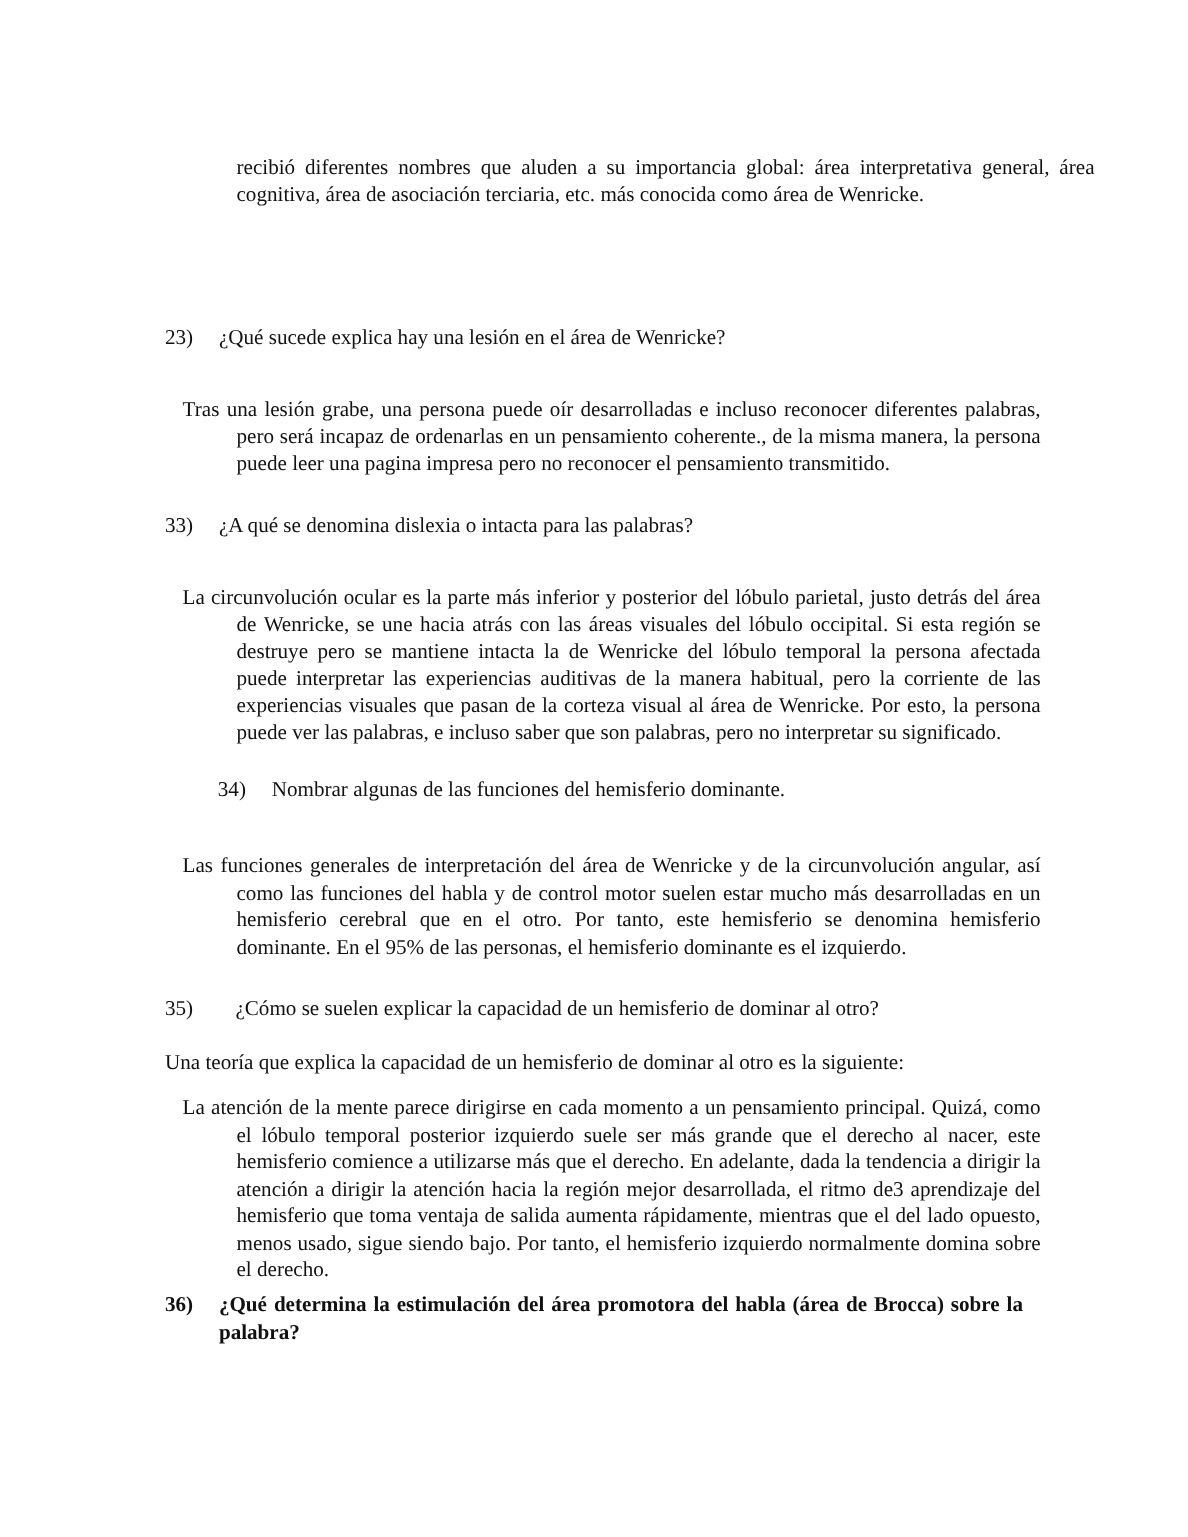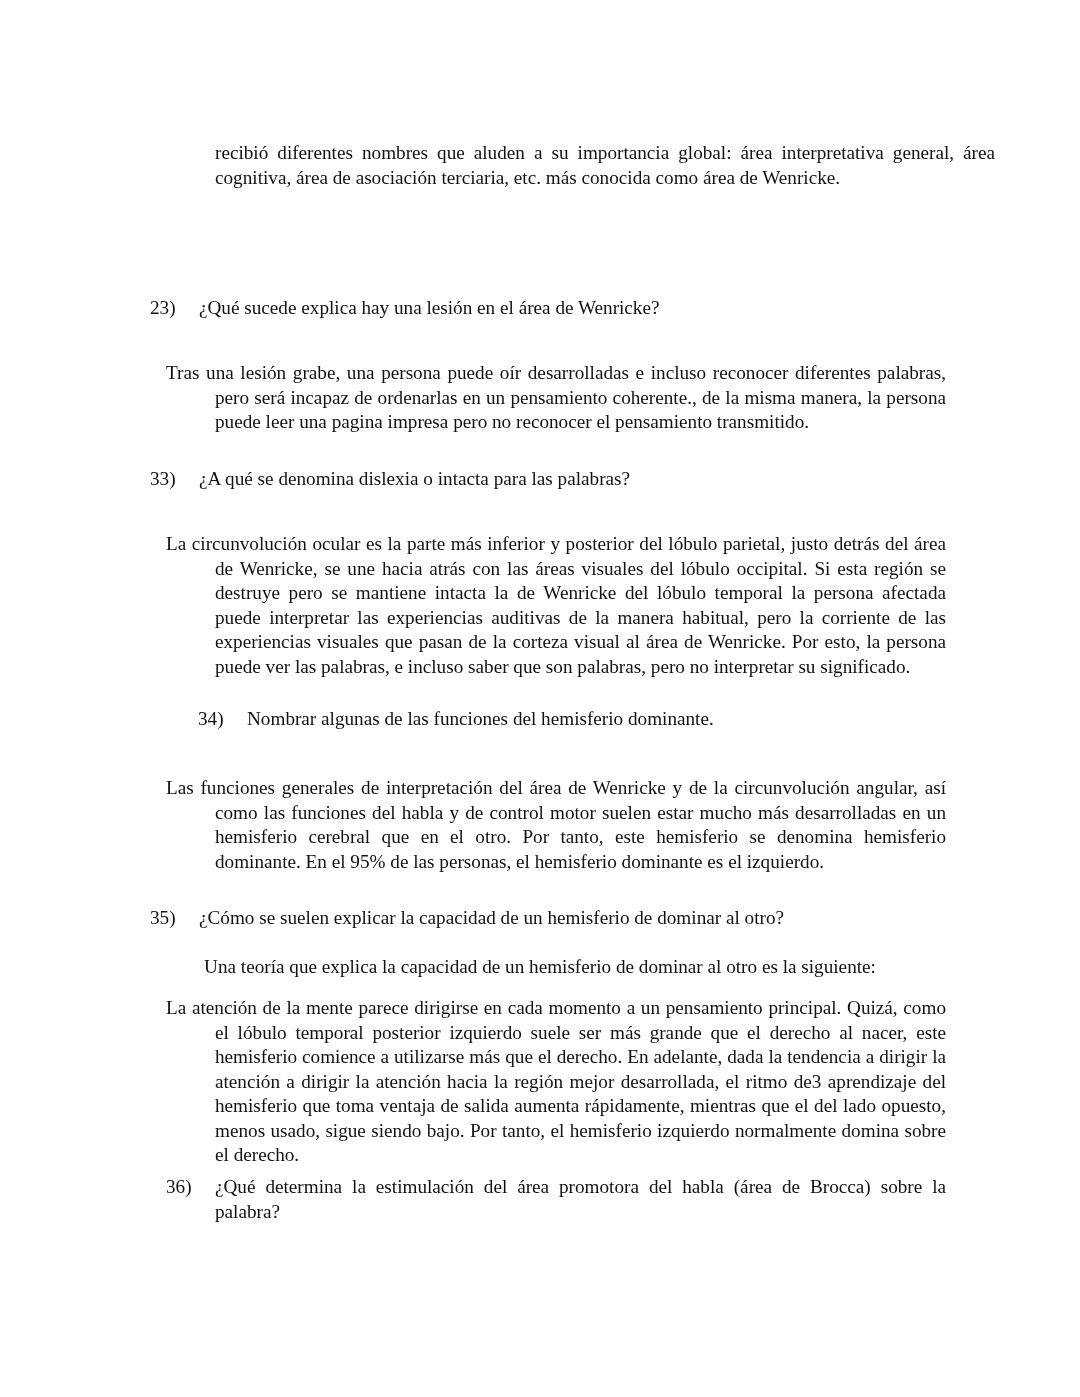--- a/index.html
+++ b/index.html
@@ -40,21 +40,21 @@
     .question .num {
       width: 49px;
       flex: 0 0 49px;
     }
     .question .qtext {
       flex: 1;
       text-align: justify;
     }
     .plain {
       margin: 0;
-      text-align: center;
+      text-align: left;
     }
   </style>
 </head>
 <body>
 
 <div class="page">
 
   <p class="para continued" style="position:absolute; top:0; left:0; width:780px;">recibió diferentes nombres que aluden a su importancia global: área interpretativa general, área cognitiva, área de asociación terciaria, etc. más conocida como área de Wenricke.</p>
 
   <div class="question" style="position:absolute; top:171px; left:0; width:780px;">
@@ -68,25 +68,25 @@
     <span class="qtext">¿A qué se denomina dislexia o intacta para las palabras?</span>
   </div>
   <p class="para" style="position:absolute; top:391px; left:0; width:731px;">La circunvolución ocular es la parte más inferior y posterior del lóbulo parietal, justo detrás del área de Wenricke, se une hacia atrás con las áreas visuales del lóbulo occipital. Si esta región se destruye pero se mantiene intacta la de Wenricke del lóbulo temporal la persona afectada puede interpretar las experiencias auditivas de la manera habitual, pero la corriente de las experiencias visuales que pasan de la corteza visual al área de Wenricke. Por esto, la persona puede ver las palabras, e incluso saber que son palabras, pero no interpretar su significado.</p>
 
   <div class="question" style="position:absolute; top:582px; left:0; width:780px;margin-left:48px;">
     <span class="num">34)</span>
     <span class="qtext">Nombrar algunas de las funciones del hemisferio dominante.</span>
   </div>
   <p class="para" style="position:absolute; top:635px; left:0; width:731px;">Las funciones generales de interpretación del área de Wenricke y de la circunvolución angular, así como las funciones del habla y de control motor suelen estar mucho más desarrolladas en un hemisferio cerebral que en el otro. Por tanto, este hemisferio se denomina hemisferio dominante. En el 95% de las personas, el hemisferio dominante es el izquierdo.</p>
 
-  <div class="question" style="position:absolute; top:781px; left:0; width:780px;">
+  <div class="question" style="position:absolute; top:781px; left:0; width:780px;gap:15px;">
     <span class="num">35)</span>
     <span class="qtext">¿Cómo se suelen explicar la capacidad de un hemisferio de dominar al otro?</span>
   </div>
   <p class="plain" style="position:absolute; top:830px; left:0; width:780px;">Una teoría que explica la capacidad de un hemisferio de dominar al otro es la siguiente:</p>
   <p class="para" style="position:absolute; top:855px; left:0; width:731px;">La atención de la mente parece dirigirse en cada momento a un pensamiento principal. Quizá, como el lóbulo temporal posterior izquierdo suele ser más grande que el derecho al nacer, este hemisferio comience a utilizarse más que el derecho. En adelante, dada la tendencia a dirigir la atención a dirigir la atención hacia la región mejor desarrollada, el ritmo de3 aprendizaje del hemisferio que toma ventaja de salida aumenta rápidamente, mientras que el del lado opuesto, menos usado, sigue siendo bajo. Por tanto, el hemisferio izquierdo normalmente domina sobre el derecho.</p>
 
-  <div class="question" style="position:absolute; top:1050px; left:16px; width:780px;">
+  <div class="question" style="position:absolute; top:1050px; left:0; width:780px;font-weight:bold;">
     <span class="num">36)</span>
     <span class="qtext">¿Qué determina la estimulación del área promotora del habla (área de Brocca) sobre la palabra?</span>
   </div>
 
 </div>
 
 </body></html>

